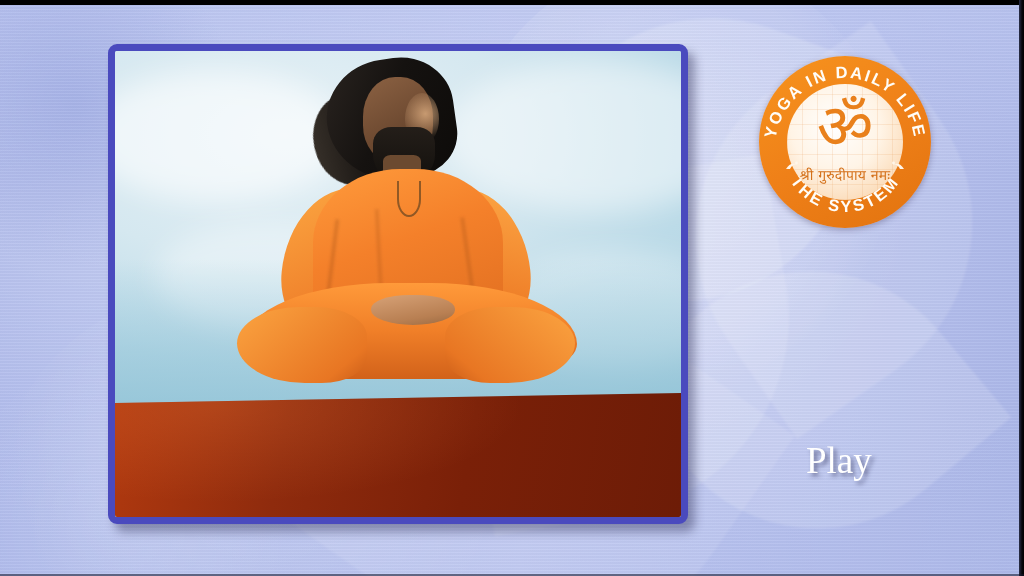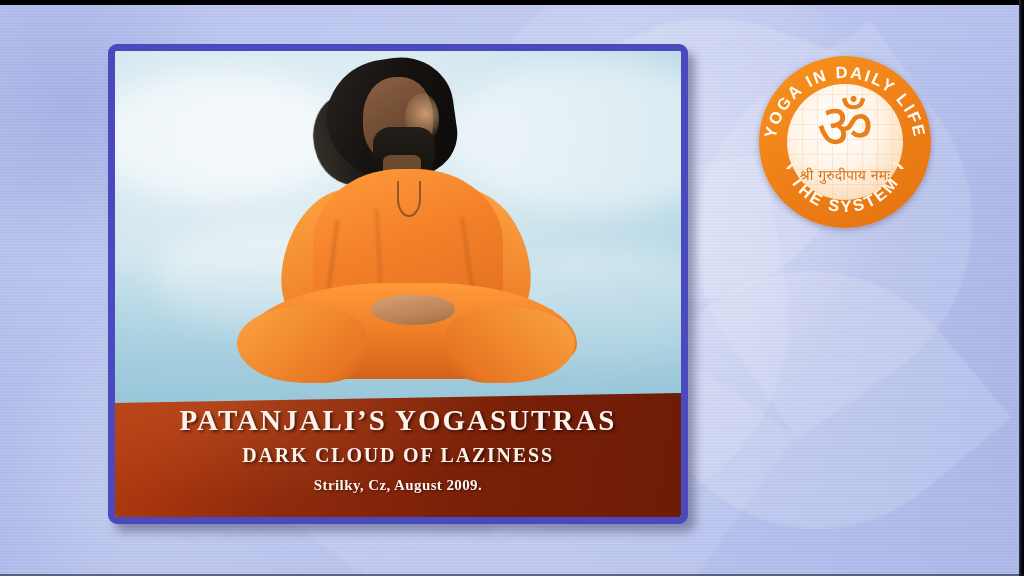--- a/index.html
+++ b/index.html
@@ -317,25 +317,20 @@
         <div class="fold3"></div>
         <div class="lap"></div>
         <div class="knee-l"></div>
         <div class="knee-r"></div>
         <div class="hands"></div>
       </div>
 
       <div class="band"></div>
       <div class="band-sheen"></div>
 
-      <div class="band-text">
-        <div class="t-main">PATANJALI’S  YOGASUTRAS</div>
-        <div class="t-sub">DARK  CLOUD  OF  LAZINESS</div>
-        <div class="t-loc">Strilky, Cz, August 2009.</div>
-      </div>
 
     </div>
   </div>
 
   <div id="logo">
     <div class="logo-ring"></div>
 
     <svg class="arc-svg" viewBox="0 0 172 172">
       <defs>
         <path id="arcTop" d="M 16,92 A 70,70 0 0 1 156,92" fill="none"></path>
@@ -358,19 +353,20 @@
     <svg class="swirl swirl-l" viewBox="0 0 14 12">
       <path d="M1 9 Q6 1 12 5 Q8 3 5 9 Z" fill="#fff6ea"></path>
       <circle cx="11.5" cy="3" r="1.4" fill="#fff6ea"></circle>
     </svg>
     <svg class="swirl swirl-r" viewBox="0 0 14 12">
       <path d="M13 9 Q8 1 2 5 Q6 3 9 9 Z" fill="#fff6ea"></path>
       <circle cx="2.5" cy="3" r="1.4" fill="#fff6ea"></circle>
     </svg>
   </div>
 
+  <div id="play">Play</div>
 
   <div class="scan"></div>
   <div class="bar-top"></div>
   <div class="bar-right"></div>
   <div class="bar-bot"></div>
 
 </div>
 
 </body></html>

